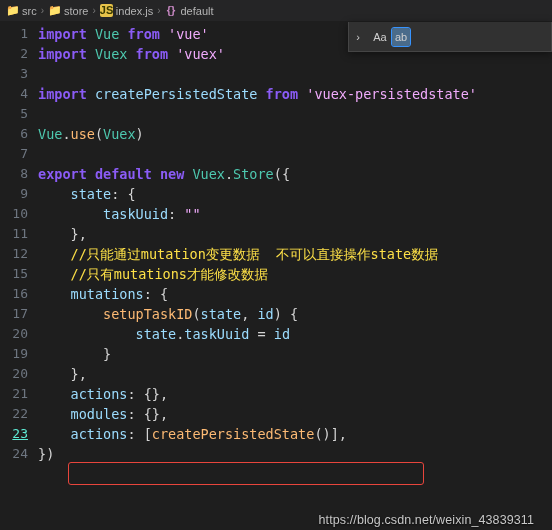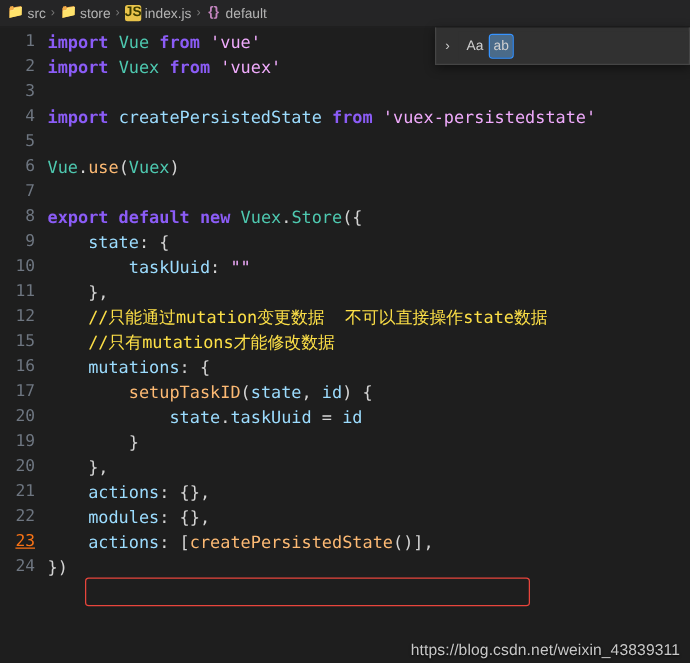--- a/index.html
+++ b/index.html
@@ -73,21 +73,21 @@
   .gutter {
     width: 38px;
     min-width: 38px;
     text-align: right;
     padding-right: 10px;
     color: #6e7681;
     font-size: 13px;
     font-family: "DejaVu Sans Mono", monospace;
     user-select: none;
   }
-  .gutter.active { color: #f97316; text-decoration: underline; }
+  .gutter.active { color: #5eead4; text-decoration: underline; }
   .code {
     flex: 1;
     color: #d4d4d4;
     font-family: "DejaVu Sans Mono", monospace;
     font-size: 13.5px;
     white-space: pre;
   }
   
   .kw   { color: #8b5cf6; font-weight: bold; }   
   .cls  { color: #4ec9b0; }   
@@ -160,21 +160,21 @@
     color: #cfcfcf;
     font-family: "Liberation Sans", sans-serif;
     border-radius: 2px;
     cursor: pointer;
   }
   .find-opt.sel { background: #4a6b8a; outline: 1px solid #3794ff; }
 
   
   .watermark {
     position: absolute;
-    right: 8px;
+    right: 18px;
     bottom: 3px;
     color: #c8c8c8;
     font-family: "Liberation Sans", sans-serif;
     font-size: 12.5px;
     letter-spacing: 0.1px;
     text-shadow: 0 1px 2px rgba(0,0,0,0.8);
     z-index: 15;
   }
 </style>
 </head>

